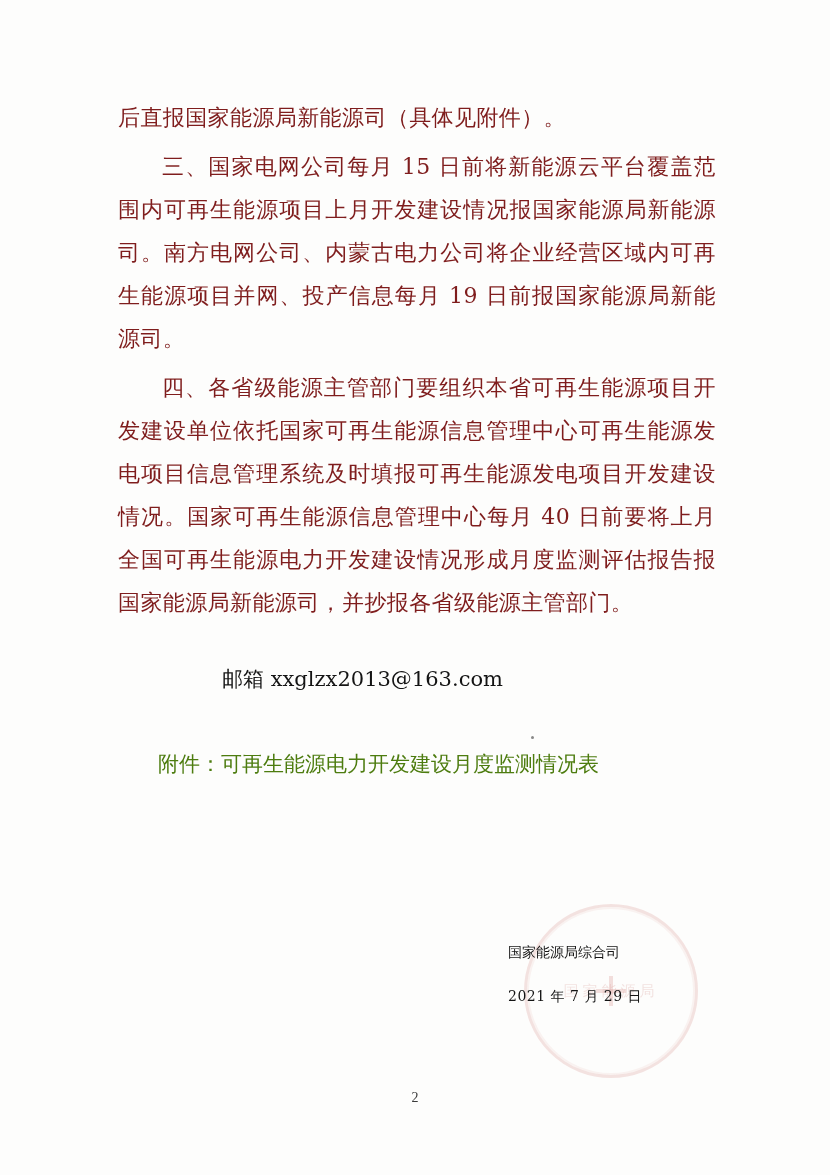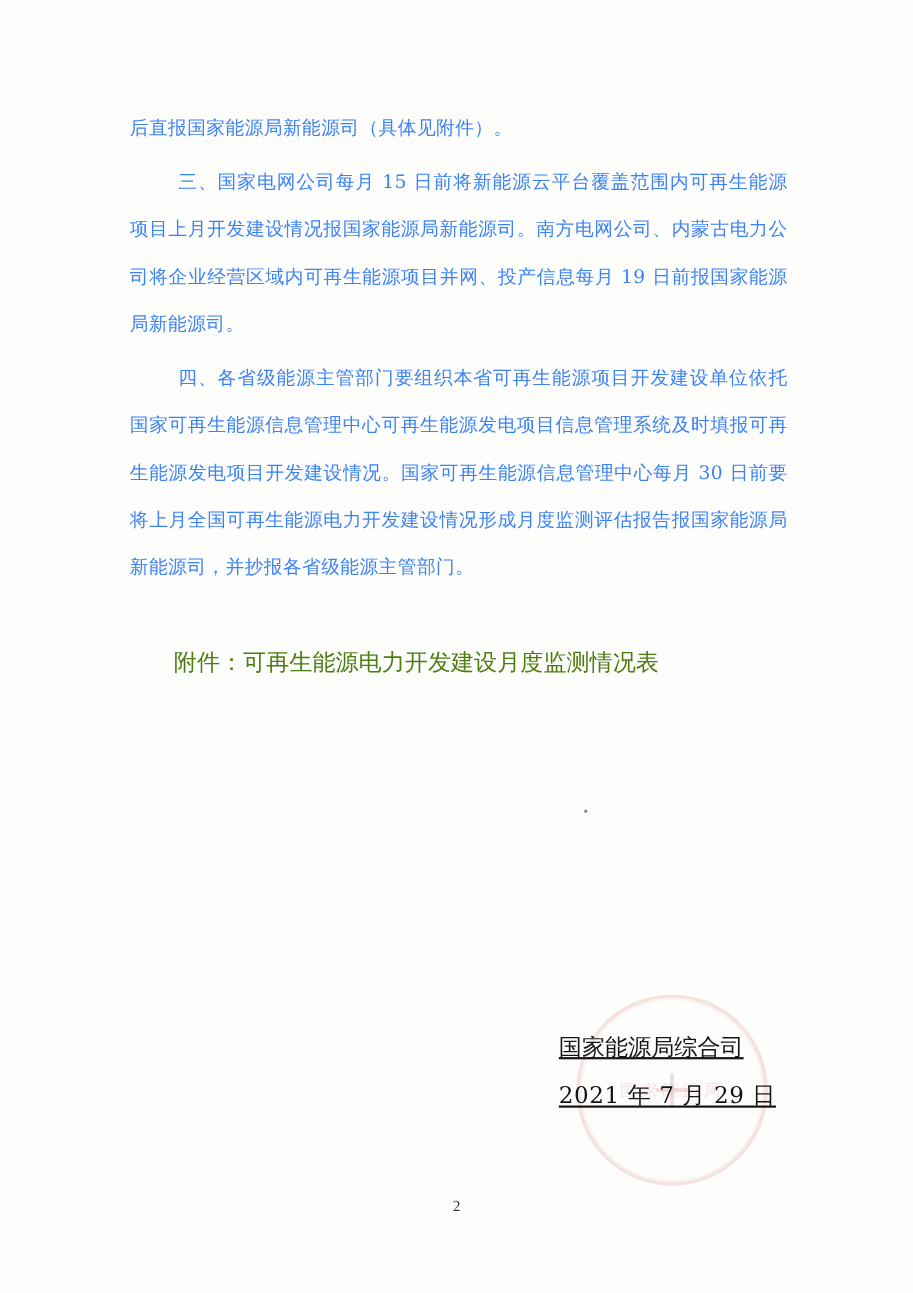--- a/index.html
+++ b/index.html
@@ -20,27 +20,27 @@
     inset: 0;
     background: #fdfdfc;
   }
   .content {
     position: absolute;
     left: 118px;
     top: 96px;
     width: 598px;
   }
   .para {
-    font-size: 17px;
+    font-size: 22px;
     line-height: 43px;
     letter-spacing: 0.4px;
     text-align: justify;
     text-justify: inter-ideograph;
     margin: 0 0 0 0;
-    color: #3b82f6;
+    color: #7f1d1d;
   }
   .para.indent {
     text-indent: 44px;
   }
   .gap-sm { height: 6px; }
 
   .contact-block {
     margin-top: 34px;
     font-size: 21px;
     line-height: 42px;
@@ -58,26 +58,25 @@
     padding-left: 40px;
     font-size: 21px;
     line-height: 40px;
     color: #4d7c0f;
   }
 
   .signature {
     position: absolute;
     left: 508px;
     top: 930px;
-    font-size: 21px;
+    font-size: 14px;
     line-height: 44px;
     color: #141414;
     text-align: left;
     z-index: 3;
-    text-decoration: underline;
   }
   .sign-date {
     letter-spacing: 0.5px;
   }
 
   .seal {
     position: absolute;
     left: 524px;
     top: 904px;
     width: 168px;
@@ -142,23 +141,24 @@
   <div class="content">
 
     <p class="para">后直报国家能源局新能源司（具体见附件）。</p>
 
     <div class="gap-sm"></div>
 
     <p class="para indent">三、国家电网公司每月 15 日前将新能源云平台覆盖范围内可再生能源项目上月开发建设情况报国家能源局新能源司。南方电网公司、内蒙古电力公司将企业经营区域内可再生能源项目并网、投产信息每月 19 日前报国家能源局新能源司。</p>
 
     <div class="gap-sm"></div>
 
-    <p class="para indent">四、各省级能源主管部门要组织本省可再生能源项目开发建设单位依托国家可再生能源信息管理中心可再生能源发电项目信息管理系统及时填报可再生能源发电项目开发建设情况。国家可再生能源信息管理中心每月 30 日前要将上月全国可再生能源电力开发建设情况形成月度监测评估报告报国家能源局新能源司，并抄报各省级能源主管部门。</p>
+    <p class="para indent">四、各省级能源主管部门要组织本省可再生能源项目开发建设单位依托国家可再生能源信息管理中心可再生能源发电项目信息管理系统及时填报可再生能源发电项目开发建设情况。国家可再生能源信息管理中心每月 40 日前要将上月全国可再生能源电力开发建设情况形成月度监测评估报告报国家能源局新能源司，并抄报各省级能源主管部门。</p>
 
     <div class="contact-block">
+      <div class="contact-line indent3">邮箱 xxglzx2013@163.com</div>
     </div>
 
     <div class="attach">
       <span>附件：</span><span>可再生能源电力开发建设月度监测情况表</span>
     </div>
 
   </div>
 
   <div class="stray-dot"></div>
 

